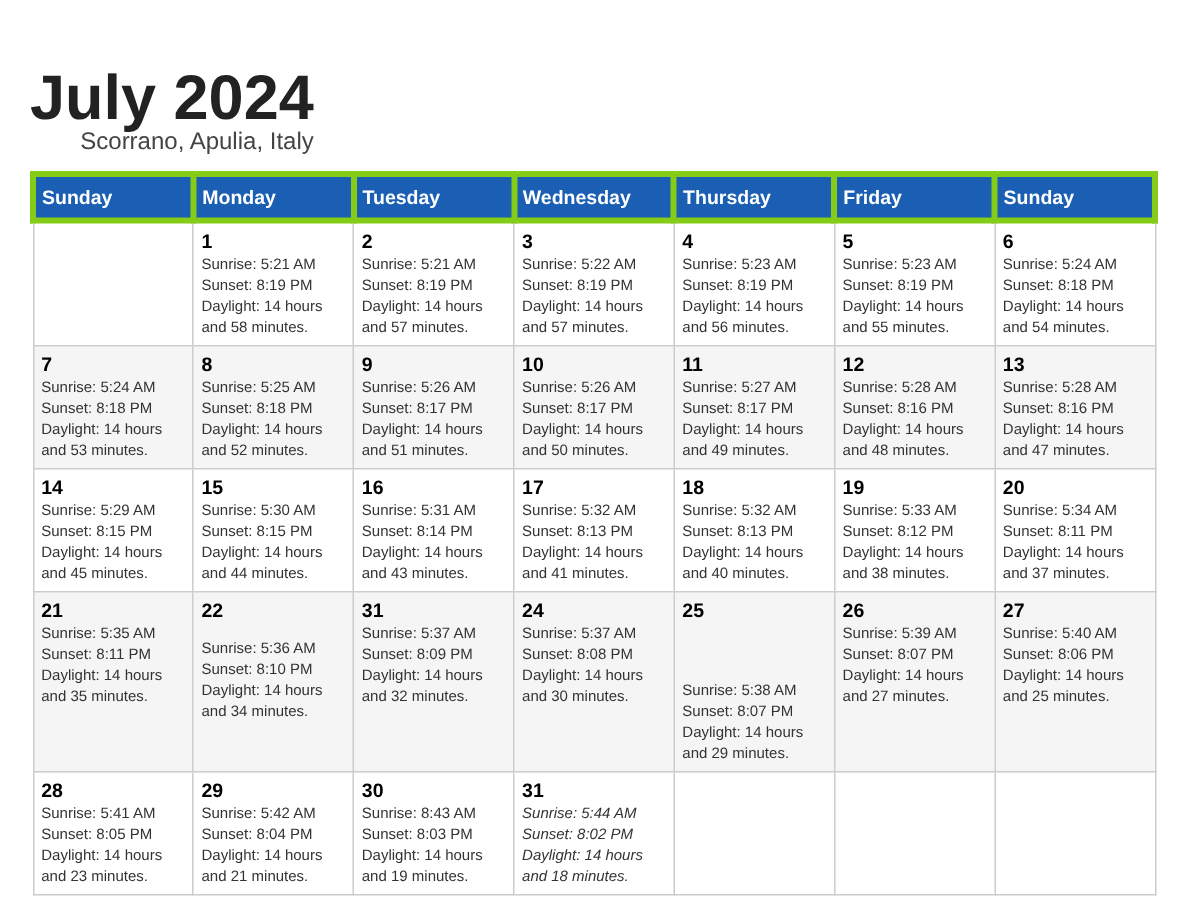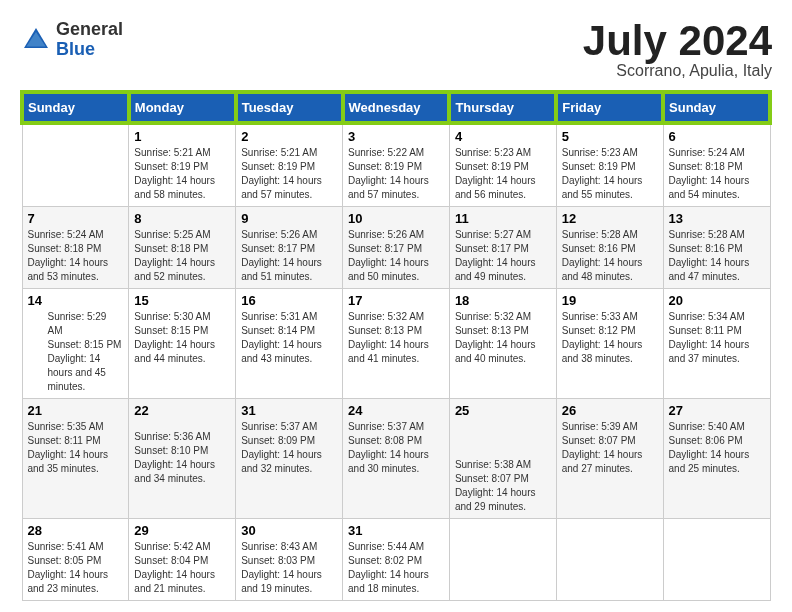--- a/index.html
+++ b/index.html
@@ -35,20 +35,21 @@
       font-size: 18px;
       font-weight: bold;
       color: #1a5fb4;
     }
     .logo-icon {
       width: 32px;
       height: 32px;
     }
     .title-area {
       text-align: right;
+      margin-top: 24px;
     }
     .month-title {
       font-size: 42px;
       font-weight: bold;
       color: #222;
       line-height: 1;
     }
     .subtitle {
       font-size: 16px;
       color: #444;
@@ -92,30 +93,20 @@
       background: #f5f5f5;
     }
     .empty-cell {
       background: #fff !important;
     }
   </style>
 </head>
 <body>
 
 <div class="header-area">
-  <div class="logo">
-    <svg class="logo-icon" viewBox="0 0 40 40">
-      <polygon points="20,5 35,30 5,30" fill="#1a5fb4"></polygon>
-      <polygon points="20,10 32,28 8,28" fill="#5b9bd5" opacity="0.6"></polygon>
-    </svg>
-    <div class="logo-text">
-      <span class="logo-general">General</span>
-      <span class="logo-blue">Blue</span>
-    </div>
-  </div>
   <div class="title-area">
     <div class="month-title">July 2024</div>
     <div class="subtitle">Scorrano, Apulia, Italy</div>
   </div>
 </div>
 
 <table>
   <thead>
     <tr>
     <th>Sunday</th>
@@ -207,21 +198,21 @@
         <td>
           <span class="day-number">13</span>
           <div class="day-info" style="white-space: pre-line;">Sunrise: 5:28 AM
 Sunset: 8:16 PM
 Daylight: 14 hours and 47 minutes.</div>
         </td>
       </tr>
       <tr>
         <td>
           <span class="day-number">14</span>
-          <div class="day-info" style="white-space: pre-line; margin-left: 20px;">Sunrise: 5:29 AM
+          <div class="day-info" style="white-space: pre-line;">Sunrise: 5:29 AM
 Sunset: 8:15 PM
 Daylight: 14 hours and 45 minutes.</div>
         </td>
         <td>
           <span class="day-number">15</span>
           <div class="day-info" style="white-space: pre-line;">Sunrise: 5:30 AM
 Sunset: 8:15 PM
 Daylight: 14 hours and 44 minutes.</div>
         </td>
         <td>
@@ -313,21 +304,21 @@
 Daylight: 14 hours and 21 minutes.</div>
         </td>
         <td>
           <span class="day-number">30</span>
           <div class="day-info" style="white-space: pre-line;">Sunrise: 8:43 AM
 Sunset: 8:03 PM
 Daylight: 14 hours and 19 minutes.</div>
         </td>
         <td>
           <span class="day-number">31</span>
-          <div class="day-info" style="white-space: pre-line;">Sunrise: 5:44 AM
+          <div class="day-info" style="white-space: pre-line; font-style: italic;">Sunrise: 5:44 AM
 Sunset: 8:02 PM
 Daylight: 14 hours and 18 minutes.</div>
         </td>
         <td class="empty-cell"></td>
         <td class="empty-cell"></td>
         <td class="empty-cell"></td>
       </tr>
     </tbody>
 </table>
 

